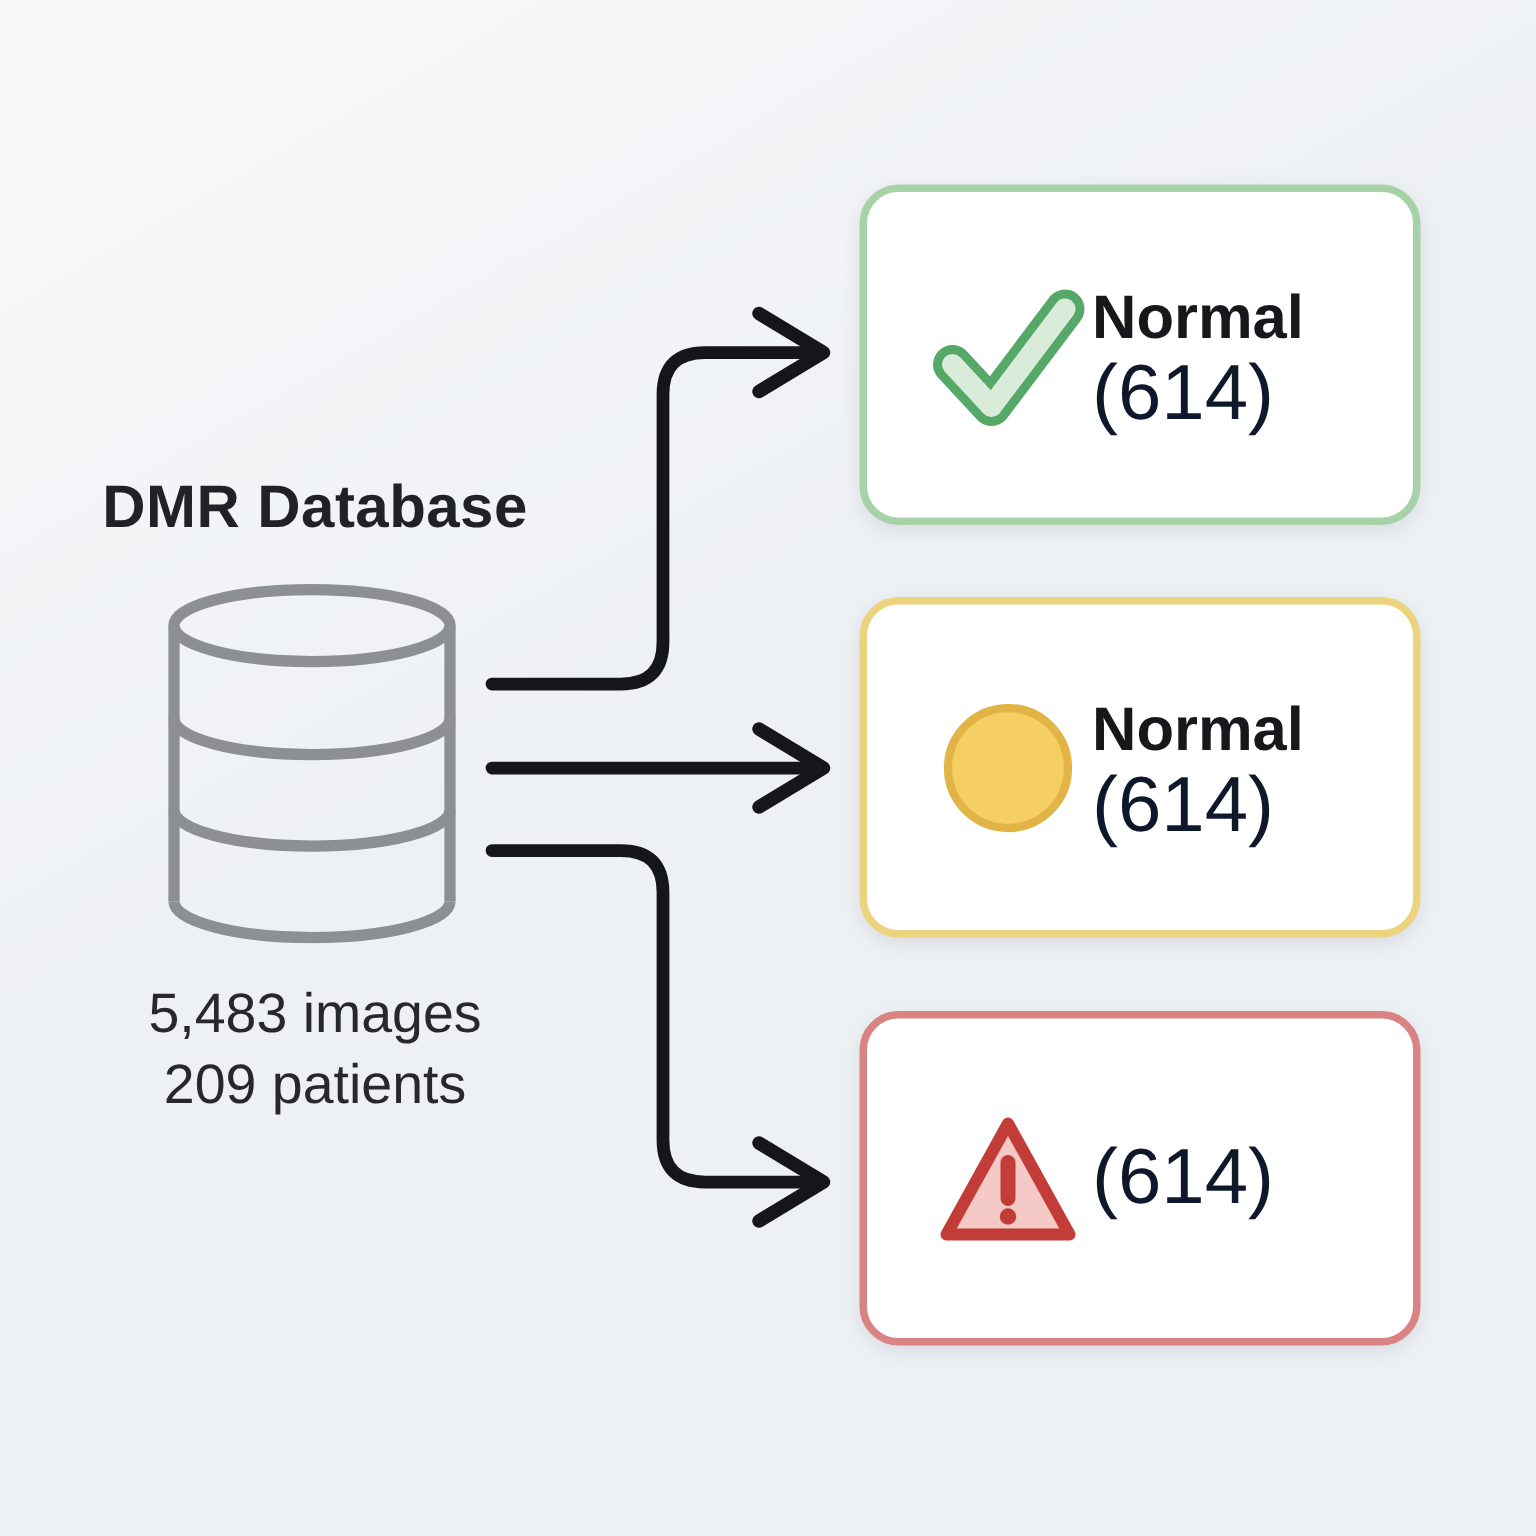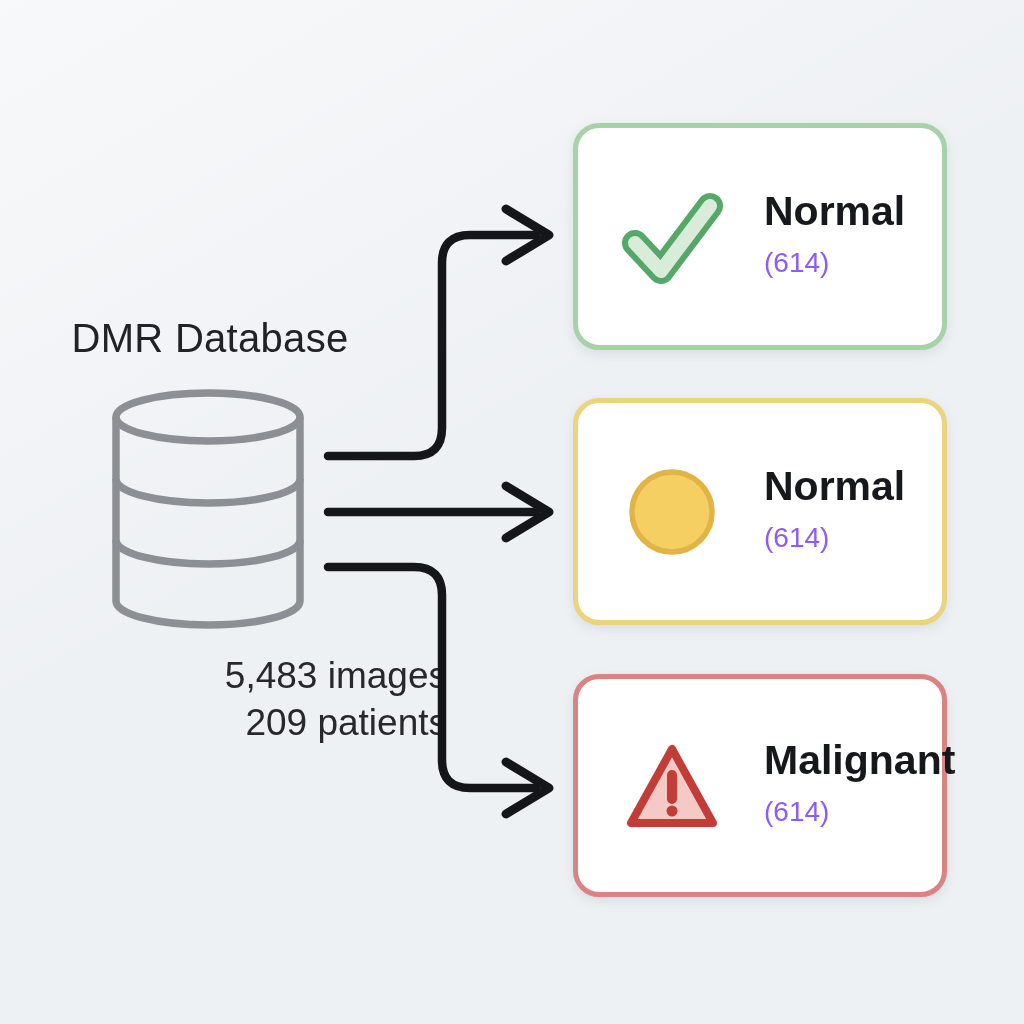--- a/index.html
+++ b/index.html
@@ -5,50 +5,50 @@
   html,body{margin:0;padding:0}
   body{
     width:1024px;height:1024px;position:relative;overflow:hidden;
     background:var(--background,#eef1f4);
     font-family:"Liberation Sans",sans-serif;
   }
   .stage{position:absolute;inset:0;background:linear-gradient(150deg,rgba(255,255,255,.55) 0%,rgba(255,255,255,0) 45%)}
   
   .db-title{
     position:absolute;left:0;top:316px;width:420px;text-align:center;
-    font-size:40px;font-weight:400;color:#202226;letter-spacing:.3px;
+    font-size:40px;font-weight:700;color:#202226;letter-spacing:.3px;
   }
   .db-icon{position:absolute;left:109px;top:389px}
   .db-shape{stroke:var(--db-stroke,#8c8f93);stroke-width:7.5;fill:none}
   .db-stats{
-    position:absolute;left:0;top:652px;width:420px;text-align:right;
-    font-size:37px;color:#26282c;line-height:47px;margin-left:27px;
+    position:absolute;left:0;top:652px;width:420px;text-align:center;
+    font-size:37px;color:#26282c;line-height:47px;
   }
   
   .arrows{position:absolute;left:0;top:0}
   .arrow-line,.arrow-head{
     stroke:var(--arrow,#15161a);fill:none;
     stroke-linecap:round;stroke-linejoin:round;
   }
   .arrow-line{stroke-width:8.5}
   .arrow-head{stroke-width:9}
   
   .card{
     position:absolute;left:573px;width:374px;height:227px;
     background:#ffffff;border-radius:26px;box-sizing:border-box;
-    display:flex;align-items:center;padding-left:38px;gap:36px;
+    display:flex;align-items:center;padding-left:38px;
     box-shadow:0 4px 12px rgba(110,120,135,.16);
   }
   .card.normal{top:123px;border:5px solid var(--green-border,#a7d1a7)}
   .card.benign{top:398px;border:5px solid var(--yellow-border,#ecd37e)}
   .card.malignant{top:674px;height:223px;border:5px solid var(--red-border,#d98383)}
   .icon-wrap{width:112px;flex:0 0 auto;display:flex;justify-content:center;align-items:center}
   .card-text{display:flex;flex-direction:column}
   .card-label{font-size:41px;font-weight:700;color:#17181b;line-height:51px}
-  .card-count{font-size:28px;font-weight:400;color:#8b5cf6;line-height:51px}
+  .card-count{font-size:52px;font-weight:400;color:#0f172a;line-height:51px}
   
   .check-outer{stroke:var(--green-stroke,#56a868);stroke-width:26;fill:none;stroke-linecap:round;stroke-linejoin:round}
   .check-inner{stroke:var(--green-fill,#d8ecd9);stroke-width:14;fill:none;stroke-linecap:round;stroke-linejoin:round}
   .dot-circle{fill:var(--yellow-fill,#f6cf63);stroke:var(--yellow-stroke,#e2b445);stroke-width:5.5}
   .tri{fill:var(--red-fill,#f5c9c5);stroke:var(--red-stroke,#c33d38);stroke-width:8;stroke-linejoin:round}
   .tri-mark{stroke:var(--red-stroke,#c33d38);stroke-width:10;stroke-linecap:round;fill:none}
   .tri-dot{fill:var(--red-stroke,#c33d38)}
 </style>
 </head>
 <body>
@@ -113,18 +113,17 @@
 
   <div class="card malignant">
     <div class="icon-wrap">
       <svg width="100" height="92" viewBox="0 0 100 92" aria-hidden="true">
         <path class="tri" d="M50 9 L9 83 L91 83 Z"></path>
         <path class="tri-mark" d="M50 35 L50 59"></path>
         <circle class="tri-dot" cx="50" cy="71" r="5.5"></circle>
       </svg>
     </div>
     <div class="card-text">
-      <div class="card-label">Malignant</div>
       <div class="card-count">(614)</div>
     </div>
   </div>
 
 </div>
 
 </body></html>

